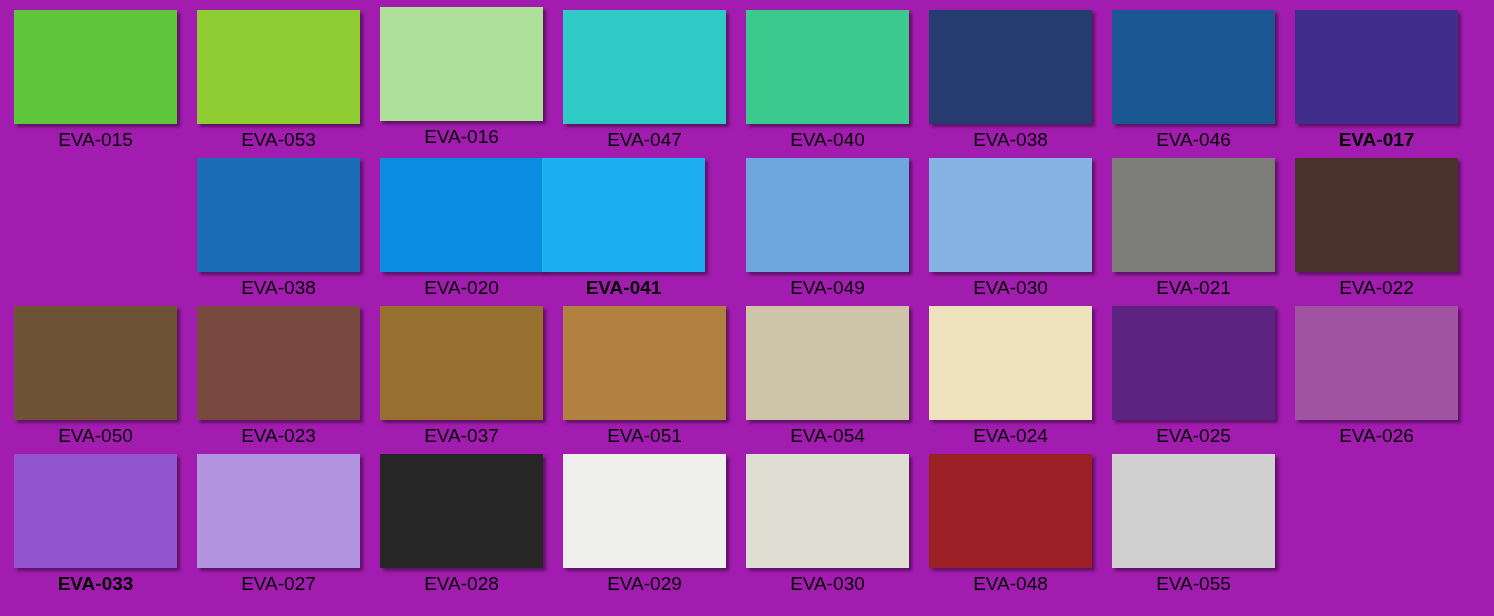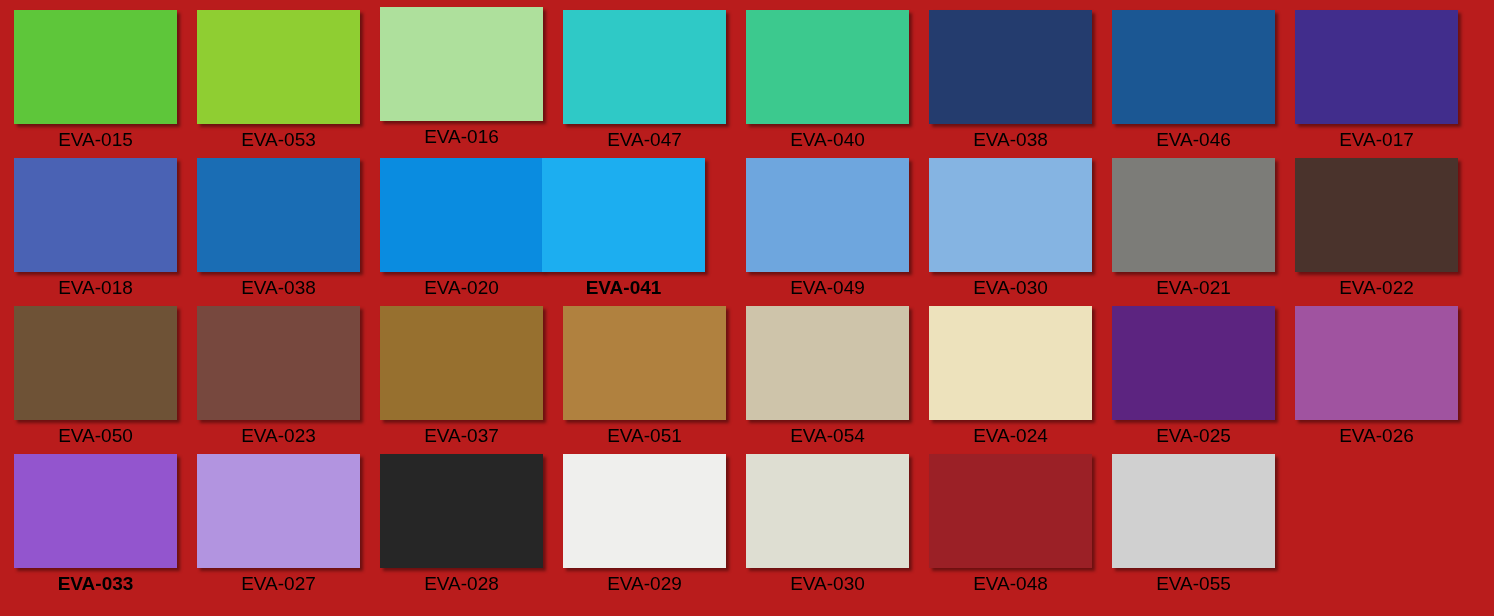--- a/index.html
+++ b/index.html
@@ -12,21 +12,21 @@
     width: 1494px;
     height: 616px;
     font-family: "Liberation Sans", sans-serif;
     overflow: hidden;
   }
 
   #swatch-grid {
     position: relative;
     width: 1494px;
     height: 616px;
-    background: #b91c1c;
+    background: #a21caf;
   }
 
   .swatch-cell {
     position: absolute;
     width: 183px;
     height: 148px;
   }
 
   .swatch-chip {
     position: absolute;
@@ -77,25 +77,21 @@
     <div class="swatch-cell" style="left: 929px; top: 5px;">
       <div class="swatch-chip" title="#243C6E" style="background: rgb(36, 60, 110); width: 163px; height: 114px;"></div>
       <div class="swatch-label" style="width: 163px;">EVA-038</div>
     </div>
     <div class="swatch-cell" style="left: 1112px; top: 5px;">
       <div class="swatch-chip" title="#1B5793" style="background: rgb(27, 87, 147); width: 163px; height: 114px;"></div>
       <div class="swatch-label" style="width: 163px;">EVA-046</div>
     </div>
     <div class="swatch-cell" style="left: 1295px; top: 5px;">
       <div class="swatch-chip" title="#412D8C" style="background: rgb(65, 45, 140); width: 163px; height: 114px;"></div>
-      <div class="swatch-label" style="width: 163px;">EVA-017</div>
-    </div>
-    <div class="swatch-cell" style="left: 14px; top: 153px;">
-      <div class="swatch-chip" title="#4A62B4" style="background: rgb(74, 98, 180); width: 163px; height: 114px;"></div>
-      <div class="swatch-label" style="width: 163px;">EVA-018</div>
+      <div class="swatch-label" style="width: 163px; font-weight: bold;">EVA-017</div>
     </div>
     <div class="swatch-cell" style="left: 197px; top: 153px;">
       <div class="swatch-chip" title="#1A6DB4" style="background: rgb(26, 109, 180); width: 163px; height: 114px;"></div>
       <div class="swatch-label" style="width: 163px;">EVA-038</div>
     </div>
     <div class="swatch-cell" style="left: 380px; top: 153px;">
       <div class="swatch-chip" title="#0A8CE0" style="background: rgb(10, 140, 224); width: 163px; height: 114px;"></div>
       <div class="swatch-label" style="width: 163px;">EVA-020</div>
     </div>
     <div class="swatch-cell" style="left: 542px; top: 153px; font-weight: bold;">

